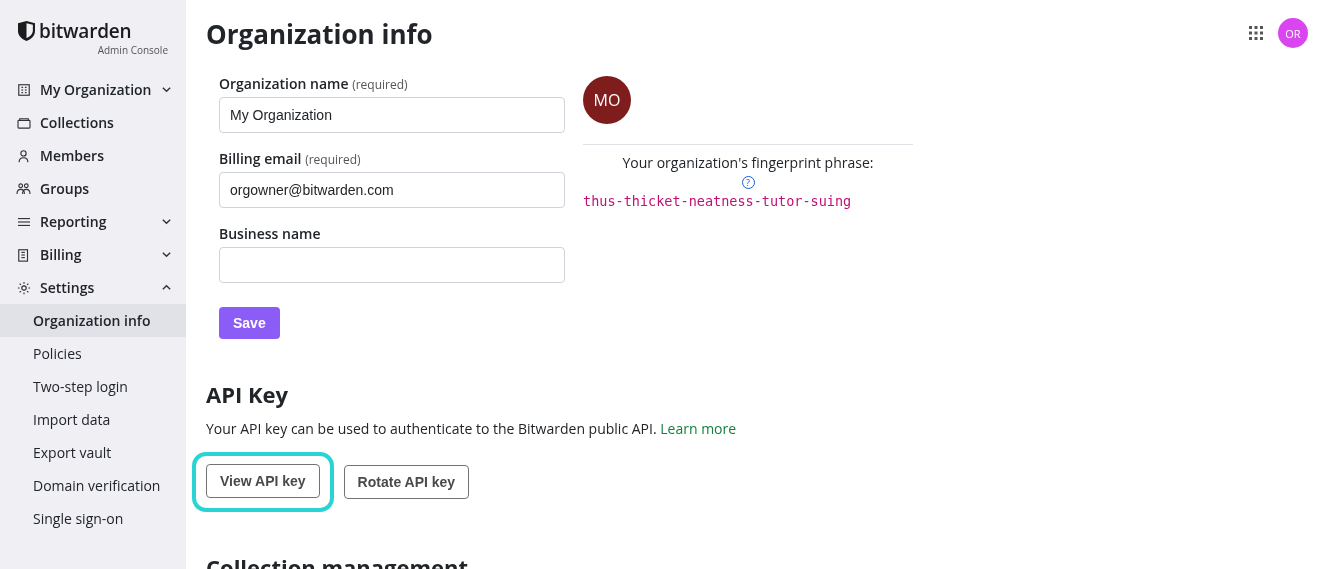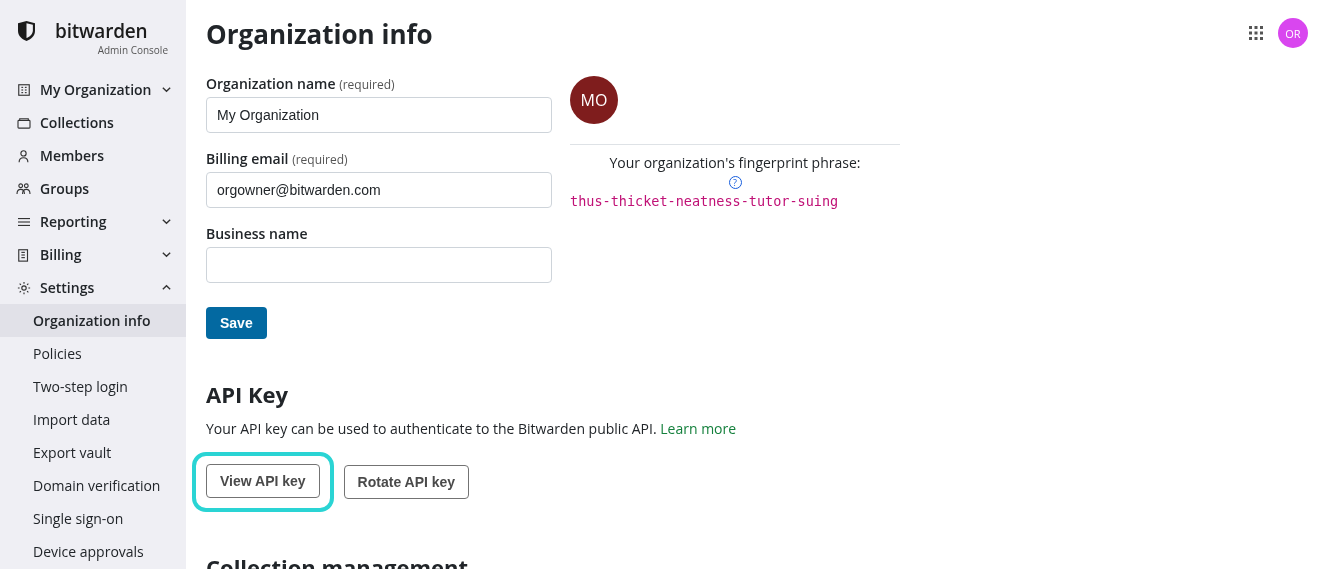--- a/index.html
+++ b/index.html
@@ -18,21 +18,21 @@
     width: 186px;
     background: #efeff4;
     flex-shrink: 0;
     height: 100%;
     overflow-y: auto;
     padding-top: 18px;
   }
   .logo-block {
     padding: 0 16px 10px 18px;
   }
-  .logo-row { display:flex; align-items:center; gap:20px; color:#1b1b1b; }
+  .logo-row { display:flex; align-items:center; gap:4px; color:#1b1b1b; }
   .logo-row .shield { width:17px; height:20px; }
   .logo-text { font-weight:600; font-size:19px; letter-spacing:-0.2px; }
   .logo-sub { font-size:10px; color:#555; text-align:right; margin-top:-1px; padding-right:2px;}
   .nav { margin-top: 6px; }
   .nav-item {
     display:flex; align-items:center; gap:9px;
     padding: 7px 14px 7px 16px;
     font-size:14px; font-weight:600; color:#212529;
     cursor:pointer;
   }
@@ -52,32 +52,32 @@
   .main { flex:1; padding: 16px 20px 0 20px; overflow-y:auto; position:relative; }
   .topbar { position:absolute; top:18px; right:24px; display:flex; align-items:center; gap:14px; }
   .avatar-badge {
     width:30px; height:30px; border-radius:50%; background:#d946ef; color:#fff;
     font-size:11px; font-weight:400; display:flex; align-items:center; justify-content:center;
   }
   .apps-icon { width:16px; height:16px; color:#444; cursor:pointer; }
   h1 { font-size:26px; font-weight:700; margin-bottom:22px; }
   h2 { font-size:22px; font-weight:700; margin-top:40px; margin-bottom:10px; }
   .form-row { display:flex; gap:18px; }
-  .form-left { width:346px; }
+  .form-left { width:346px;margin-left:13px; }
   .form-right { padding-top: 2px; }
   .label { font-weight:600; font-size:14px; margin-bottom:4px; display:block; }
   .label .req { font-weight:400; font-size:12px; color:#555; }
   .input {
     width:346px; height:36px; border:1px solid #ced4da; border-radius:4px;
     padding:6px 10px; font-size:14px; color:#212529;
   }
   .input::placeholder { color:#6c757d; }
   .field-group { margin-bottom:16px; }
   .save-btn {
-    margin-top:8px; background:#0369a1; color:#fff; font-weight:600; font-size:14px;
+    margin-top:8px; background:#8b5cf6; color:#fff; font-weight:600; font-size:14px;
     border:none; border-radius:4px; padding:8px 14px; cursor:pointer;
   }
   .org-avatar {
     width:48px; height:48px; border-radius:50%; background:#7f1d1d; color:#fff;
     font-size:16px; display:flex; align-items:center; justify-content:center;
   }
   .hr { border:none; border-top:1px solid #dee2e6; margin:20px 0 8px 0; width:330px;}
   .finger-label { font-size:14px; color:#212529; display:flex; align-items:center; gap:4px;flex-direction:column;}
   .finger-phrase { font-family: ui-monospace, SFMono-Regular, Menlo, monospace; font-size:13.5px; color:#c01176; margin-top:4px; }
   .help-icon { width:13px; height:13px; border:1px solid #175ddc; color:#175ddc; border-radius:50%; display:inline-flex; align-items:center; justify-content:center; font-size:9px; }
@@ -206,21 +206,20 @@
         </span>
     </div>
     <div class="subnav">
       <div class="sub-item active">Organization info</div>
       <div class="sub-item">Policies</div>
       <div class="sub-item">Two-step login</div>
       <div class="sub-item">Import data</div>
       <div class="sub-item">Export vault</div>
       <div class="sub-item">Domain verification</div>
       <div class="sub-item">Single sign-on</div>
-      <div class="sub-item">Device approvals</div>
     </div>
   </nav>
 </aside>
 
 <main class="main">
 
   <div class="topbar">
     <span class="apps-icon">
       <svg width="16" height="16" viewBox="0 0 16 16" fill="#555">
           <rect x="1" y="1" width="3" height="3"></rect>

